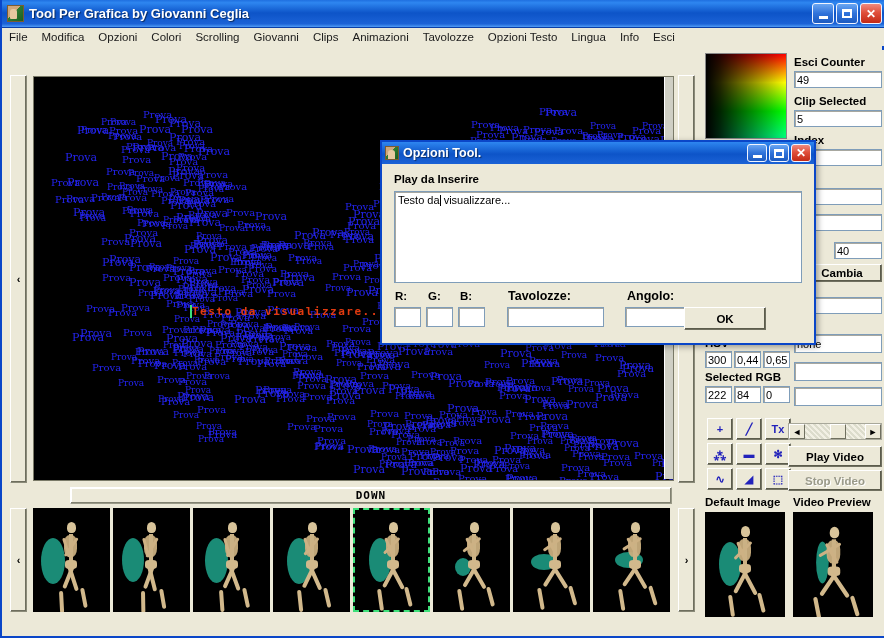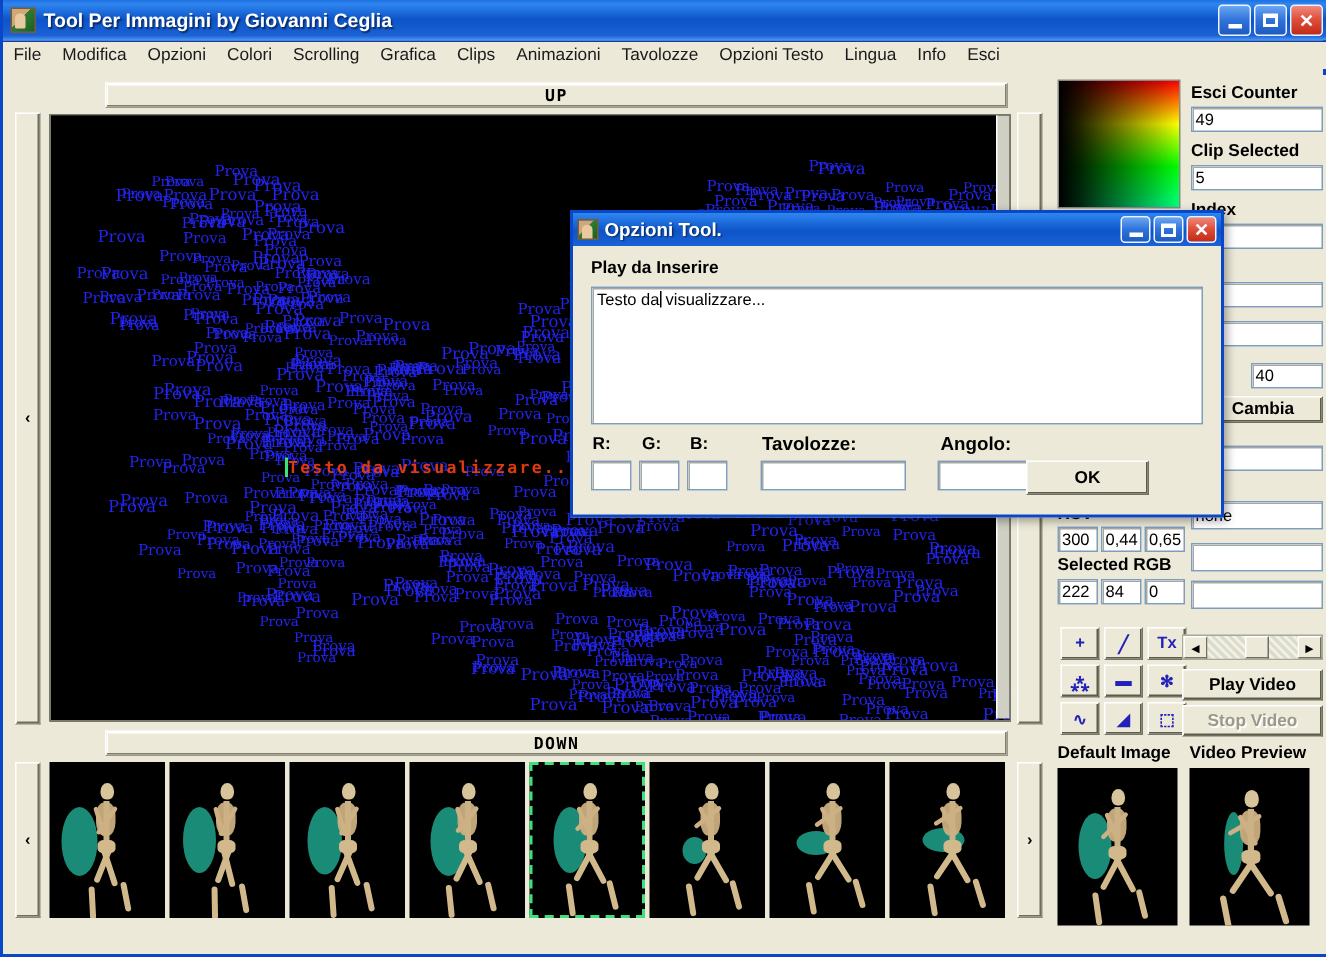--- a/index.html
+++ b/index.html
@@ -252,51 +252,50 @@
     font-size:11.5px; font-weight:bold;
   }
 </style>
 </head>
 <body>
 
 <div class="app">
 
   <div class="titlebar">
     <div class="title-icon"></div>
-    <div class="title-text">Tool Per Immagini by Giovanni Ceglia</div>
+    <div class="title-text">Tool Per Grafica by Giovanni Ceglia</div>
     <div class="title-btns">
       <div class="tb">
           <span class="min-glyph"></span>
         </div>
       <div class="tb">
           <span class="max-glyph"></span>
         </div>
       <div class="tb close">
           <span>✕</span>
         </div>
     </div>
   </div>
 
   <div class="menubar">
     <div class="mi">File</div>
     <div class="mi">Modifica</div>
     <div class="mi">Opzioni</div>
     <div class="mi">Colori</div>
     <div class="mi">Scrolling</div>
-    <div class="mi">Grafica</div>
+    <div class="mi">Giovanni</div>
     <div class="mi">Clips</div>
     <div class="mi">Animazioni</div>
     <div class="mi">Tavolozze</div>
     <div class="mi">Opzioni Testo</div>
     <div class="mi">Lingua</div>
     <div class="mi">Info</div>
     <div class="mi">Esci</div>
   </div>
 
-  <div class="updown-bar" id="up-bar">UP</div>
 
   <div class="scroll-btn" id="left-arrow">‹</div>
   <div class="scroll-btn" id="right-arrow">›</div>
 
   <div class="canvas-wrap">
     <div class="canvas-img" id="canvas-scatter">
         <span class="prova" style="left:145px;top:64px;font-size:9px;color:#2424f0">Prova</span>
         <span class="prova" style="left:92px;top:64px;font-size:10px;color:#2424f0">Prova</span>
         <span class="prova" style="left:45px;top:134px;font-size:9px;color:#2424f0">Prova</span>
         <span class="prova" style="left:109px;top:32px;font-size:10px;color:#2424f0">Prova</span>

